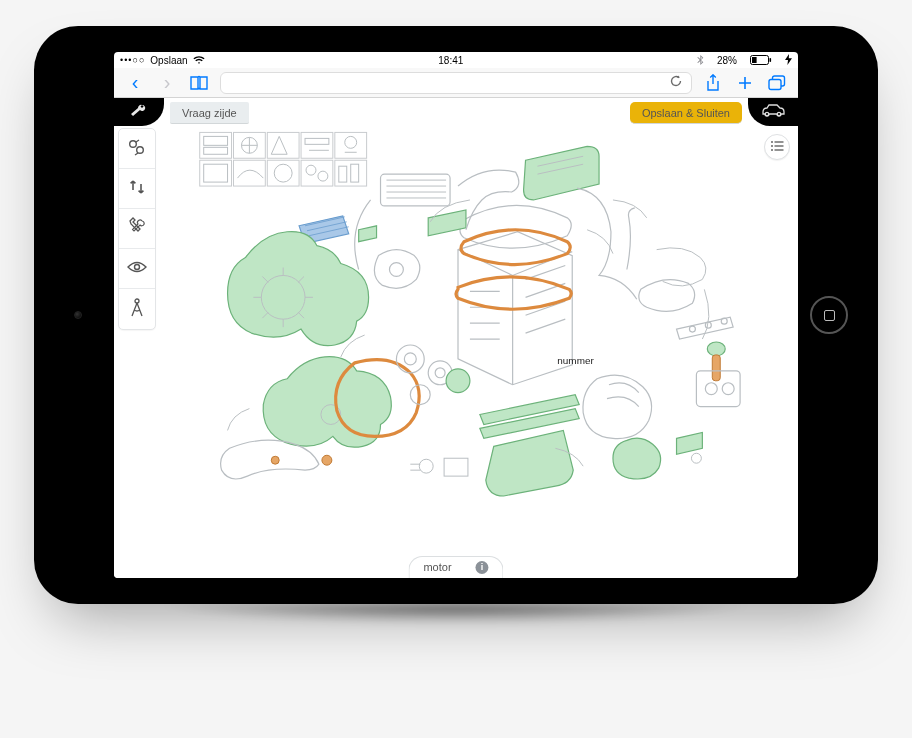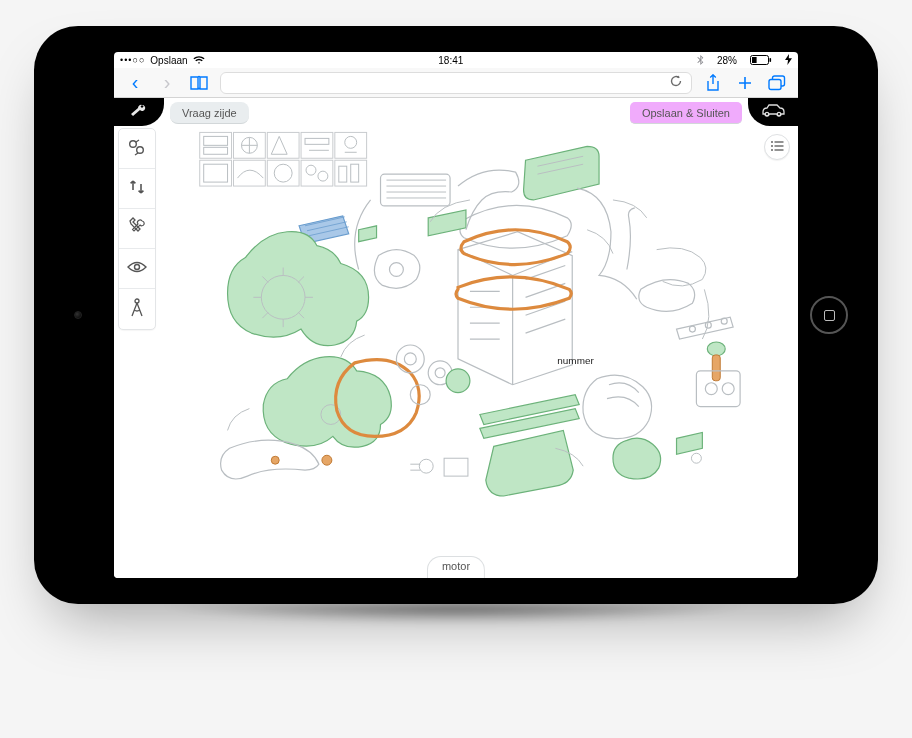--- a/index.html
+++ b/index.html
@@ -65,26 +65,26 @@
 
   
   .corner-tab {
     position:absolute; top:0; left:0; width:50px; height:28px;
     background:#000; border-bottom-right-radius:22px;
     display:flex; align-items:center; justify-content:center;
   }
   .wrench { color:#e8e8e8; }
   .pill-left {
     position:absolute; top:4px; left:56px; height:22px; padding:0 12px;
-    background:#e9edef; border-bottom:1px solid #d2d7d9; border-radius:8px;
+    background:#e9edef; border-bottom:1px solid #d2d7d9; border-radius:2px;
     display:flex; align-items:center; font-size:11px; color:#555;
   }
   .pill-right {
     position:absolute; top:4px; right:56px; height:22px; padding:4px 12px;
-    background:#f0abfc; border-bottom:1px solid #d2d7d9; border-radius:5px;
+    background:#eab308; border-bottom:1px solid #d2d7d9; border-radius:5px;
     display:flex; align-items:center; font-size:11px; color:#555; gap:4px;
   }
   .corner-tab-right {
     position:absolute; top:0; right:0; width:50px; height:28px;
     background:#000; border-bottom-left-radius:22px;
     display:flex; align-items:center; justify-content:center;
   }
   .car-icon { color:#ddd; }
 
   
@@ -107,21 +107,21 @@
     border-bottom:1px solid #e8eaec; color:#555;
   }
   .tool:last-child { border-bottom:none; }
 
   
   .bottom-pill {
     position:absolute; bottom:0; left:50%; transform:translateX(-50%);
     height:22px; padding:3px 14px 4px; background:#fff;
     border:1px solid #dcdfe1; border-bottom:none;
     border-top-left-radius:14px; border-top-right-radius:14px;
-    display:flex; align-items:center; gap:24px; font-size:11px; color:#555;flex-direction:column;
+    display:flex; align-items:center; gap:24px; font-size:11px; color:#555;
   }
   .info-dot { width:13px; height:13px; border-radius:50%; background:#8b9198; color:#fff; font-size:9px; font-weight:700; display:flex; align-items:center; justify-content:center; }
 
   
   .canvas { position:absolute; inset:0;padding-left:40px; }
   svg.diagram { position:absolute; top:30px; left:46px; right:42px; bottom:18px; width:calc(100% - 88px); height:calc(100% - 48px); }
   .outline { fill:none; stroke:#b9bec2; stroke-width:1.2; }
   .outline-thin { fill:none; stroke:#b9bec2; stroke-width:1; }
   .sel-green { fill:#bfe6c5; stroke:#6cb27a; stroke-width:1.2; }
   .sel-orange { fill:none; stroke:#dd8a3e; stroke-width:3.2; }

